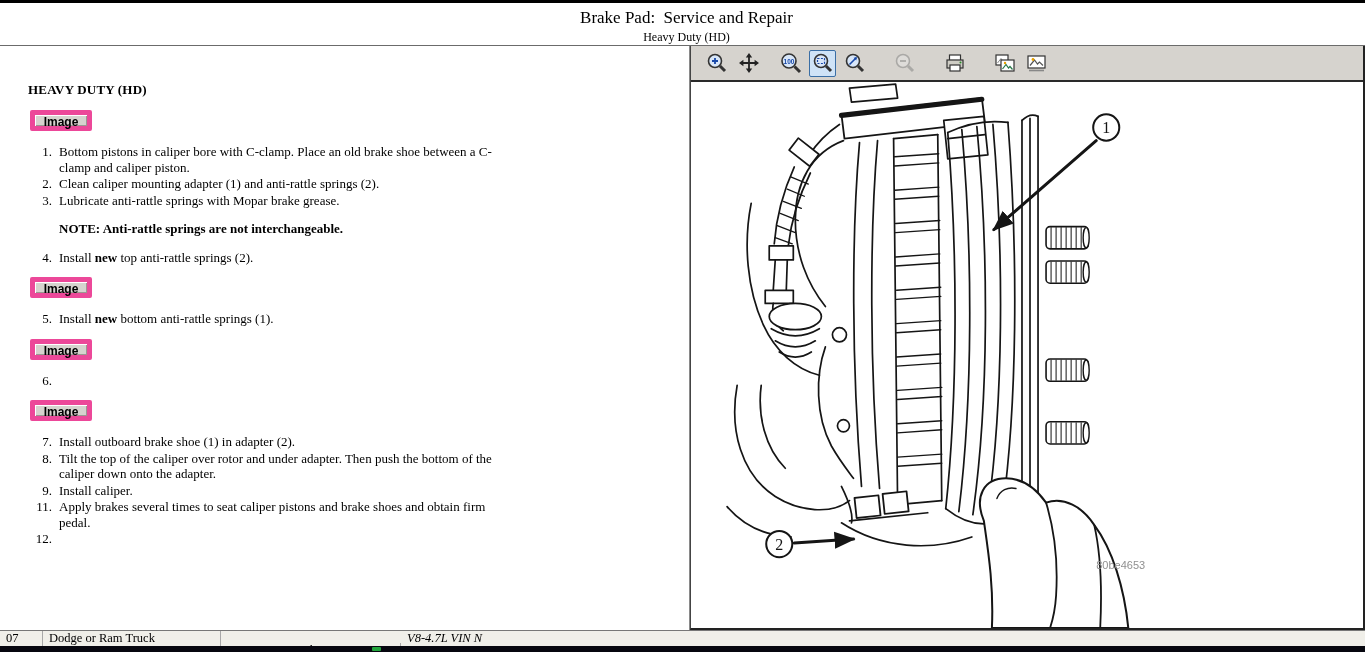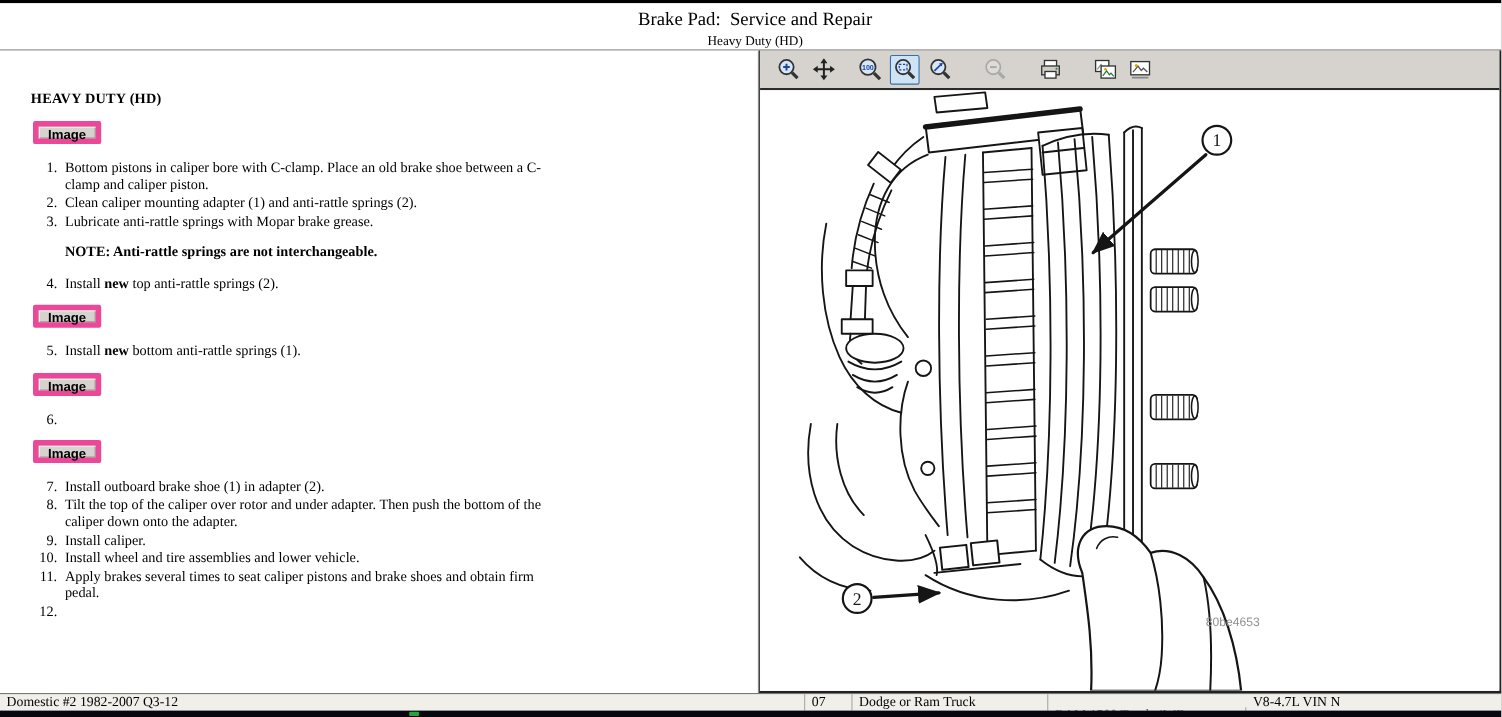--- a/index.html
+++ b/index.html
@@ -49,21 +49,21 @@
 
   .status-bar {
     height: 16px; border-top: 1px solid #777; background: #f0efe9;
     display: flex; font-size: 12.5px; line-height: 15px;
   }
   .status-cell { border-right: 1px solid #a8a8a8; padding-left: 6px; overflow: hidden; white-space: nowrap; }
   .sc-0 { width: 732px; }
   .sc-1 { width: 43px; }
   .sc-2 { width: 178px; }
   .sc-3 { width: 180px; margin-top: 12px; }
-  .sc-4 { flex: 1; border-right: none; }
+  .sc-4 { flex: 1; border-right: none; font-style: italic; }
 
   .taskbar-strip { position: relative; height: 6px; background: #07070f; }
   .taskbar-dot { position: absolute; left: 372px; top: 1px; width: 9px; height: 4px; background: #21a53c; border-radius: 1px; }
 </style>
 </head>
 <body>
 
 <div class="app">
   <div class="top-strip"></div>
 
@@ -121,24 +121,20 @@
           <span class="step-num">7.</span>
           <span class="step-text">Install outboard brake shoe (1) in adapter (2).</span>
         </div>
         <div class="step-row">
           <span class="step-num">8.</span>
           <span class="step-text">Tilt the top of the caliper over rotor and under adapter. Then push the bottom of the caliper down onto the adapter.</span>
         </div>
         <div class="step-row">
           <span class="step-num">9.</span>
           <span class="step-text">Install caliper.</span>
-        </div>
-        <div class="step-row">
-          <span class="step-num">10.</span>
-          <span class="step-text">Install wheel and tire assemblies and lower vehicle.</span>
         </div>
         <div class="step-row">
           <span class="step-num">11.</span>
           <span class="step-text">Apply brakes several times to seat caliper pistons and brake shoes and obtain firm pedal.</span>
         </div>
         <div class="step-row">
           <span class="step-num">12.</span>
         </div>
       </div>
     </div>
@@ -333,21 +329,20 @@
             <marker id="ah" viewBox="0 0 10 8" refX="9" refY="4" markerWidth="7" markerHeight="6" orient="auto">
               <path d="M0,0 L10,4 L0,8 Z" fill="#151515"></path>
             </marker>
           </defs>
         </svg>
       </div>
     </div>
   </div>
 
   <div class="status-bar">
-    <div class="status-cell sc-0">Domestic #2 1982-2007 Q3-12</div>
     <div class="status-cell sc-1">07</div>
     <div class="status-cell sc-2">Dodge or Ram Truck</div>
     <div class="status-cell sc-3">RAM 1500 Truck 4WD</div>
     <div class="status-cell sc-4">V8-4.7L VIN N</div>
   </div>
 
   <div class="taskbar-strip">
     <div class="taskbar-dot"></div>
   </div>
 </div>

